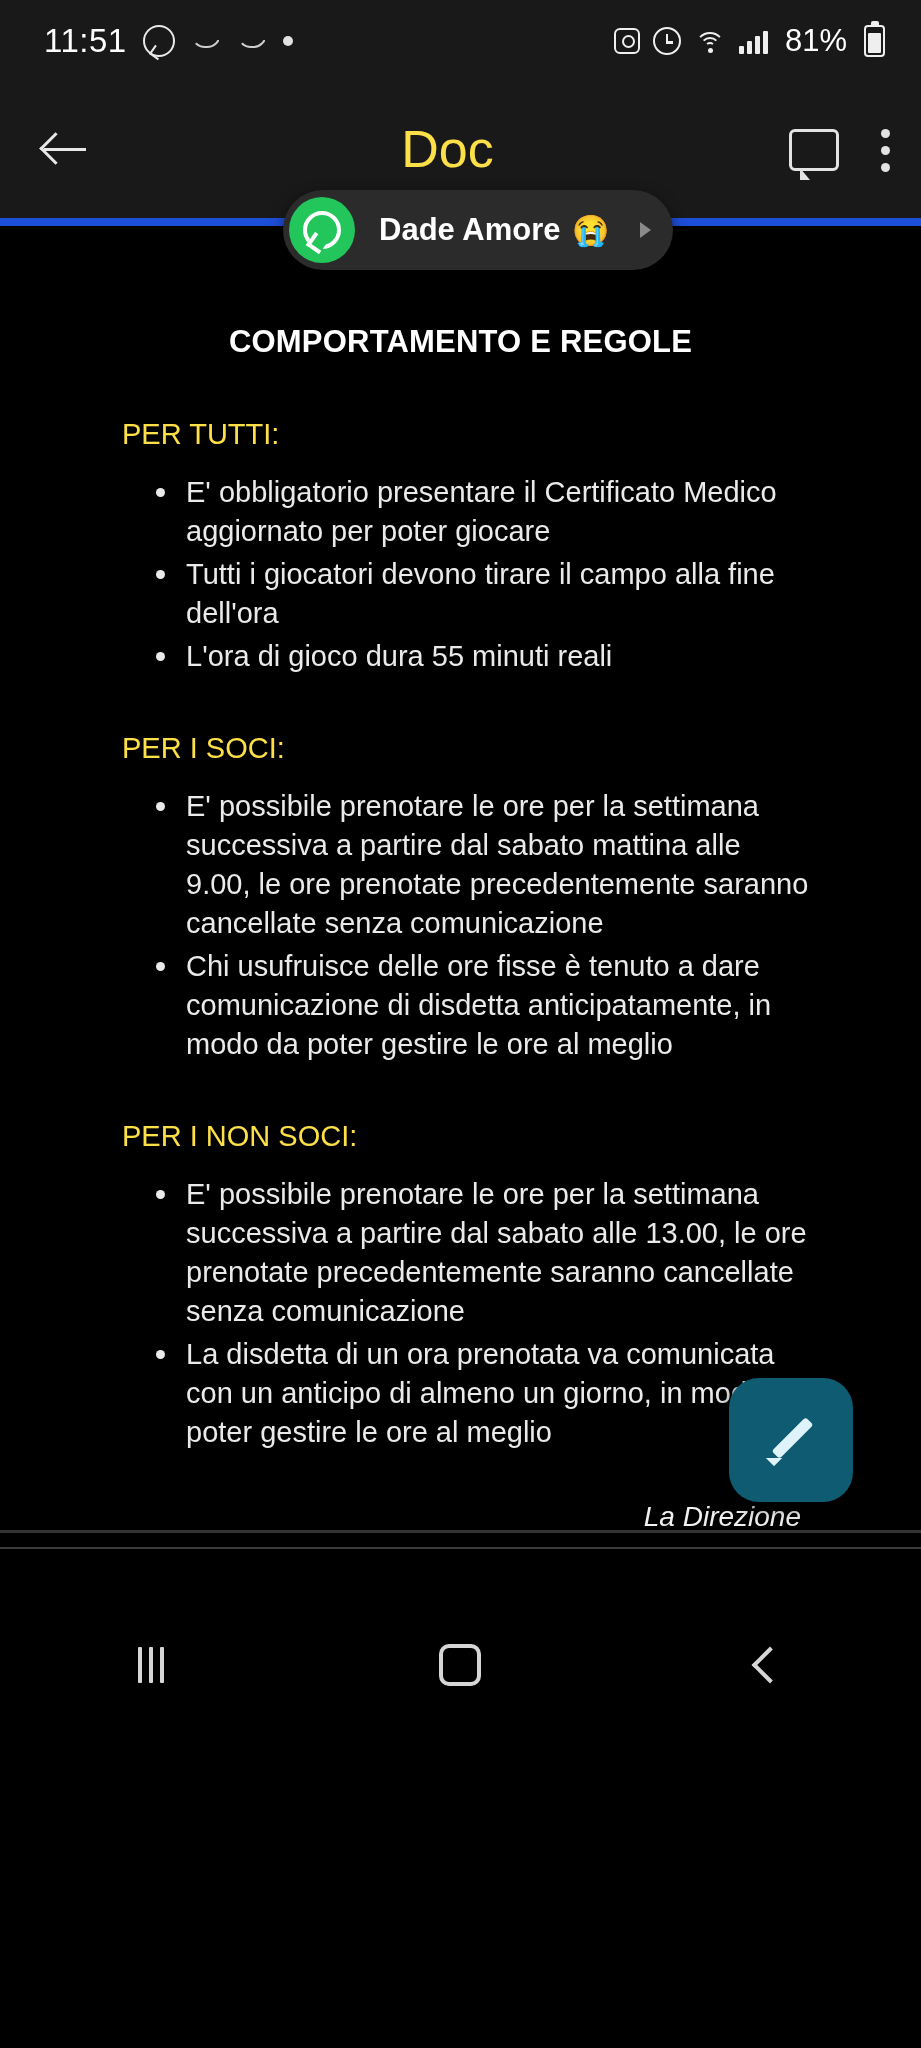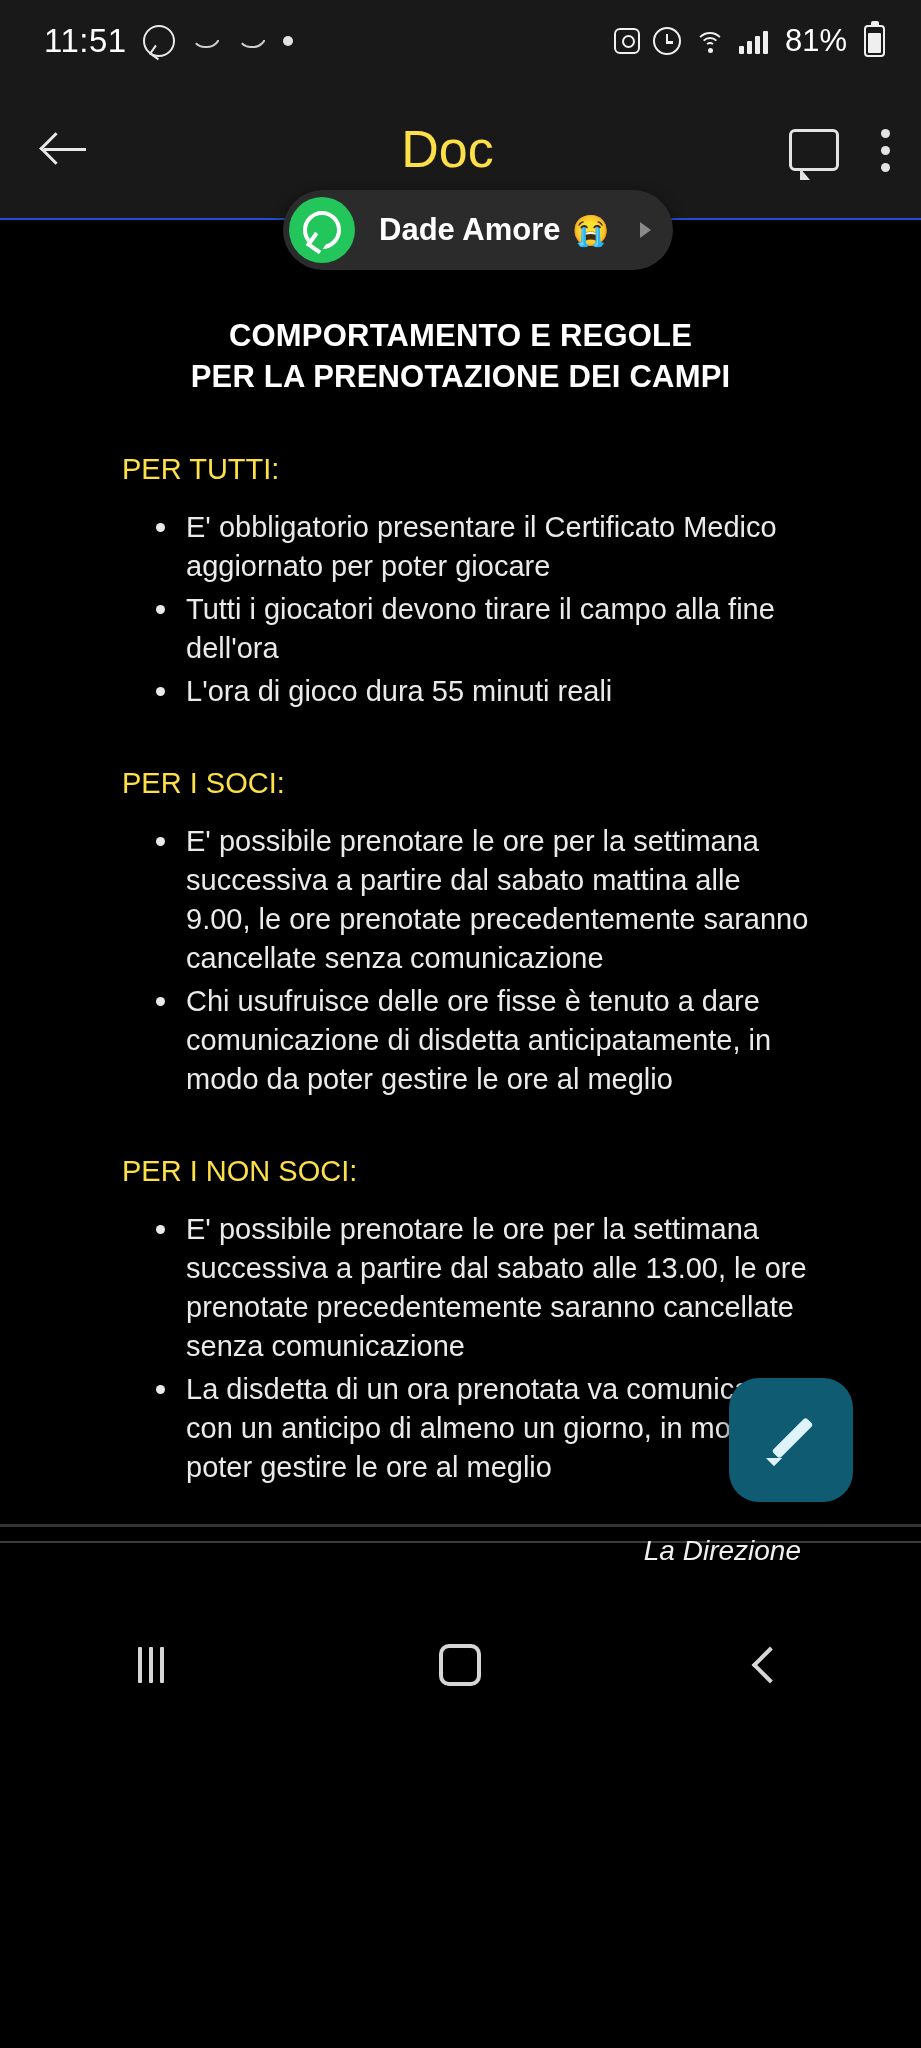--- a/index.html
+++ b/index.html
@@ -310,21 +310,21 @@
     border-top: 8px solid transparent;
     border-bottom: 8px solid transparent;
   }
 
   
   .docwrap {
     flex: 1 1 auto;
     background: #000;
     position: relative;
     overflow: hidden;
-    border-top: 2px solid #1d4ed8;
+    border-top: 8px solid #1d4ed8;
   }
   .page {
     background: #000;
     height: 1307px;
     padding: 0 20px;
     border-bottom: 3px solid #333;
     position: relative;
   }
   .page-inner {
     padding: 0 92px;
@@ -512,21 +512,20 @@
       <div class="wa-emoji">😭</div>
       <div class="wa-caret"></div>
     </div>
   </div>
 
   <div class="docwrap">
     <div class="page">
       <div class="page-inner">
         <div class="doc-h1">
           <div>COMPORTAMENTO E REGOLE</div>
-          <div>PER LA PRENOTAZIONE DEI CAMPI</div>
         </div>
 
         <div class="doc-lead">PER TUTTI:</div>
         <ul class="doc-list">
           <li>E' obbligatorio presentare il Certificato Medico aggiornato per poter giocare</li>
           <li>Tutti i giocatori devono tirare il campo alla fine dell'ora</li>
           <li>L'ora di gioco dura 55 minuti reali</li>
         </ul>
 
         <div class="doc-lead">PER I SOCI:</div>

